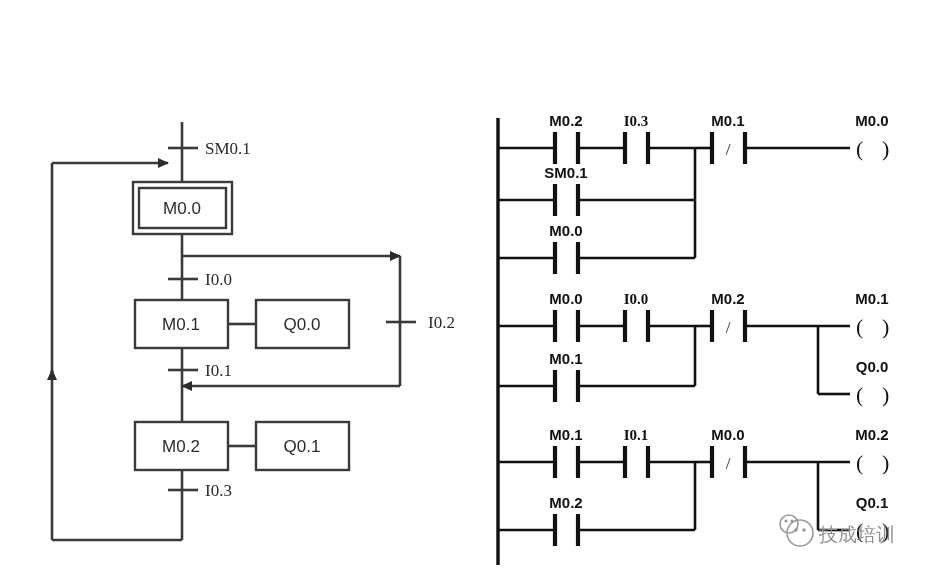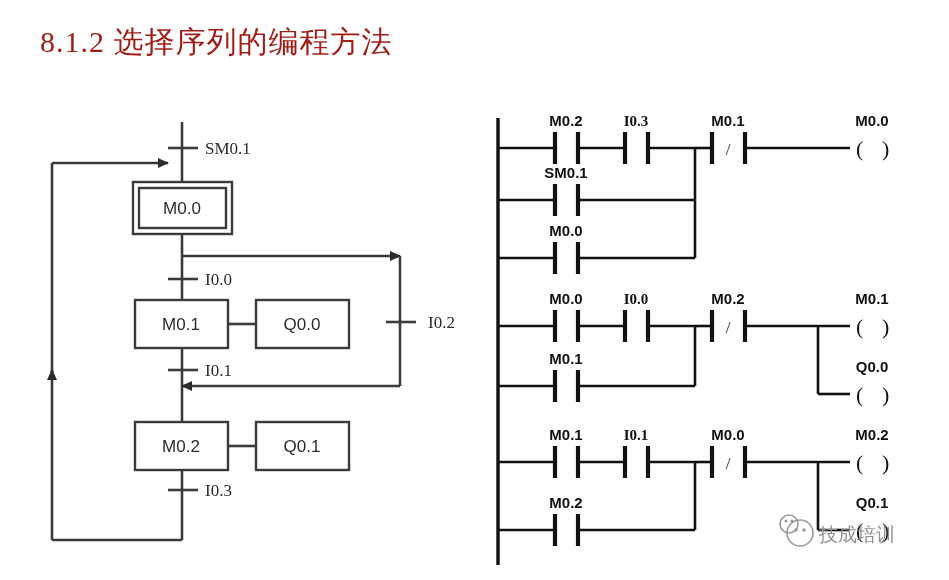--- a/index.html
+++ b/index.html
@@ -50,21 +50,20 @@
   .ldbar{stroke:#111111;stroke-width:4.2;fill:none;}
   .ldrail{stroke:#111111;stroke-width:3.4;fill:none;}
   .arrowfill{fill:#2b2b2b;}
   .wmshape{stroke:#9a9a9a;stroke-width:1.6;fill:none;}
 </style>
 </head>
 <body>
 
 <div id="page">
 
-  <div class="title">8.1.2 选择序列的编程方法</div>
 
   <svg class="layer" viewBox="0 0 949 580">
     <defs>
       <marker id="arrR" markerWidth="12" markerHeight="12" refX="10" refY="5" orient="auto" markerUnits="userSpaceOnUse">
         <path d="M0,0 L11,5 L0,10 z" class="arrowfill"></path>
       </marker>
       <marker id="arrL" markerWidth="12" markerHeight="12" refX="10" refY="5" orient="auto" markerUnits="userSpaceOnUse">
         <path d="M0,0 L11,5 L0,10 z" class="arrowfill"></path>
       </marker>
       <marker id="arrU" markerWidth="12" markerHeight="12" refX="10" refY="5" orient="auto" markerUnits="userSpaceOnUse">

